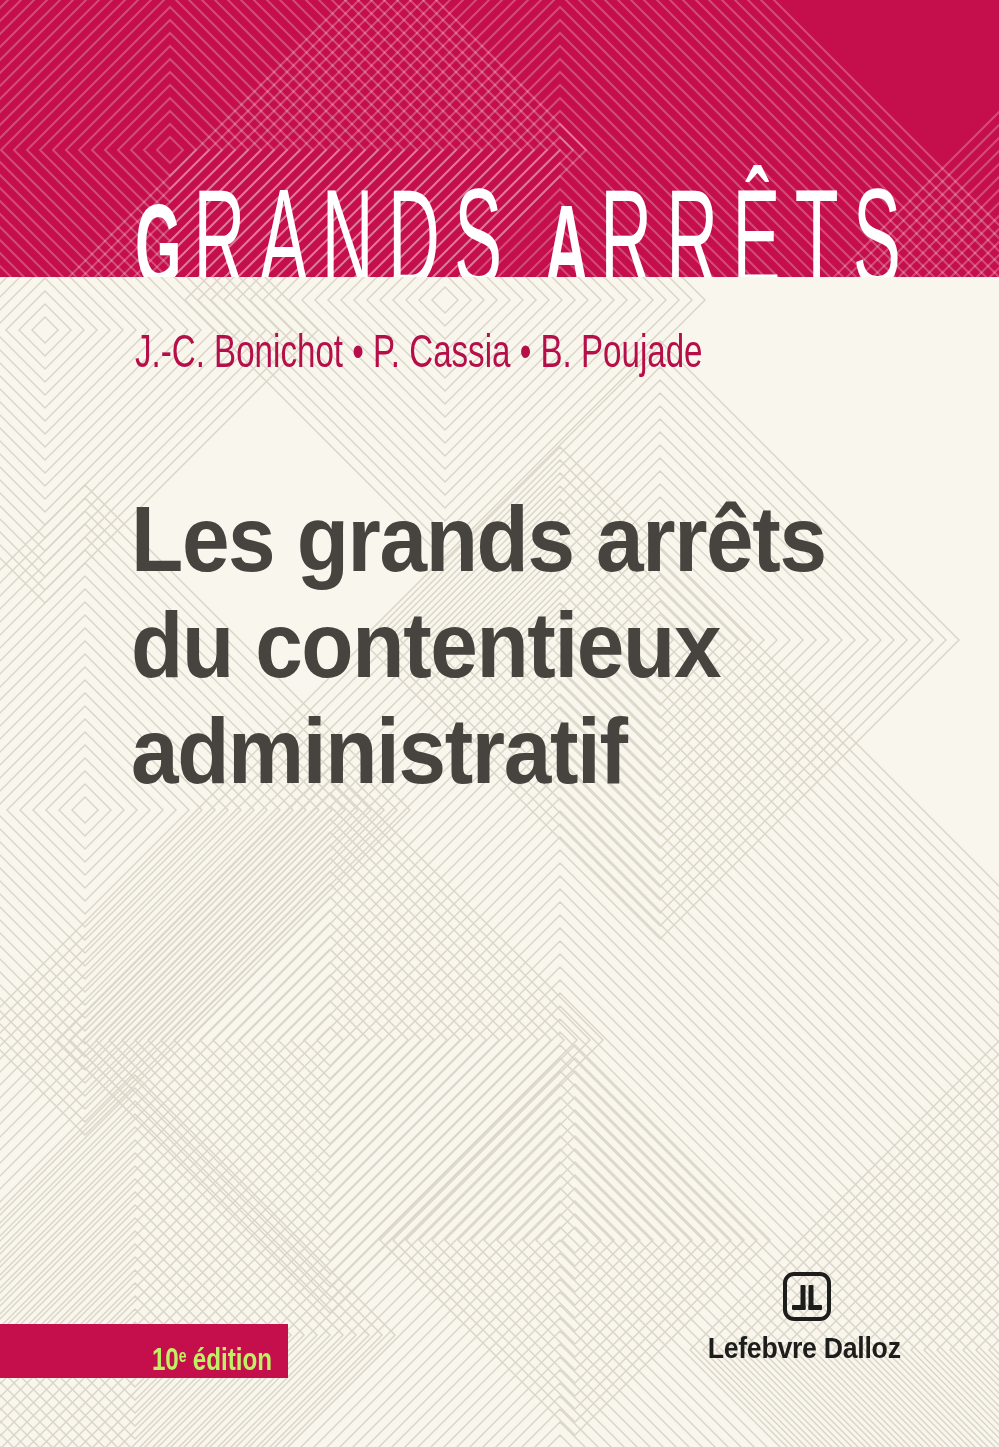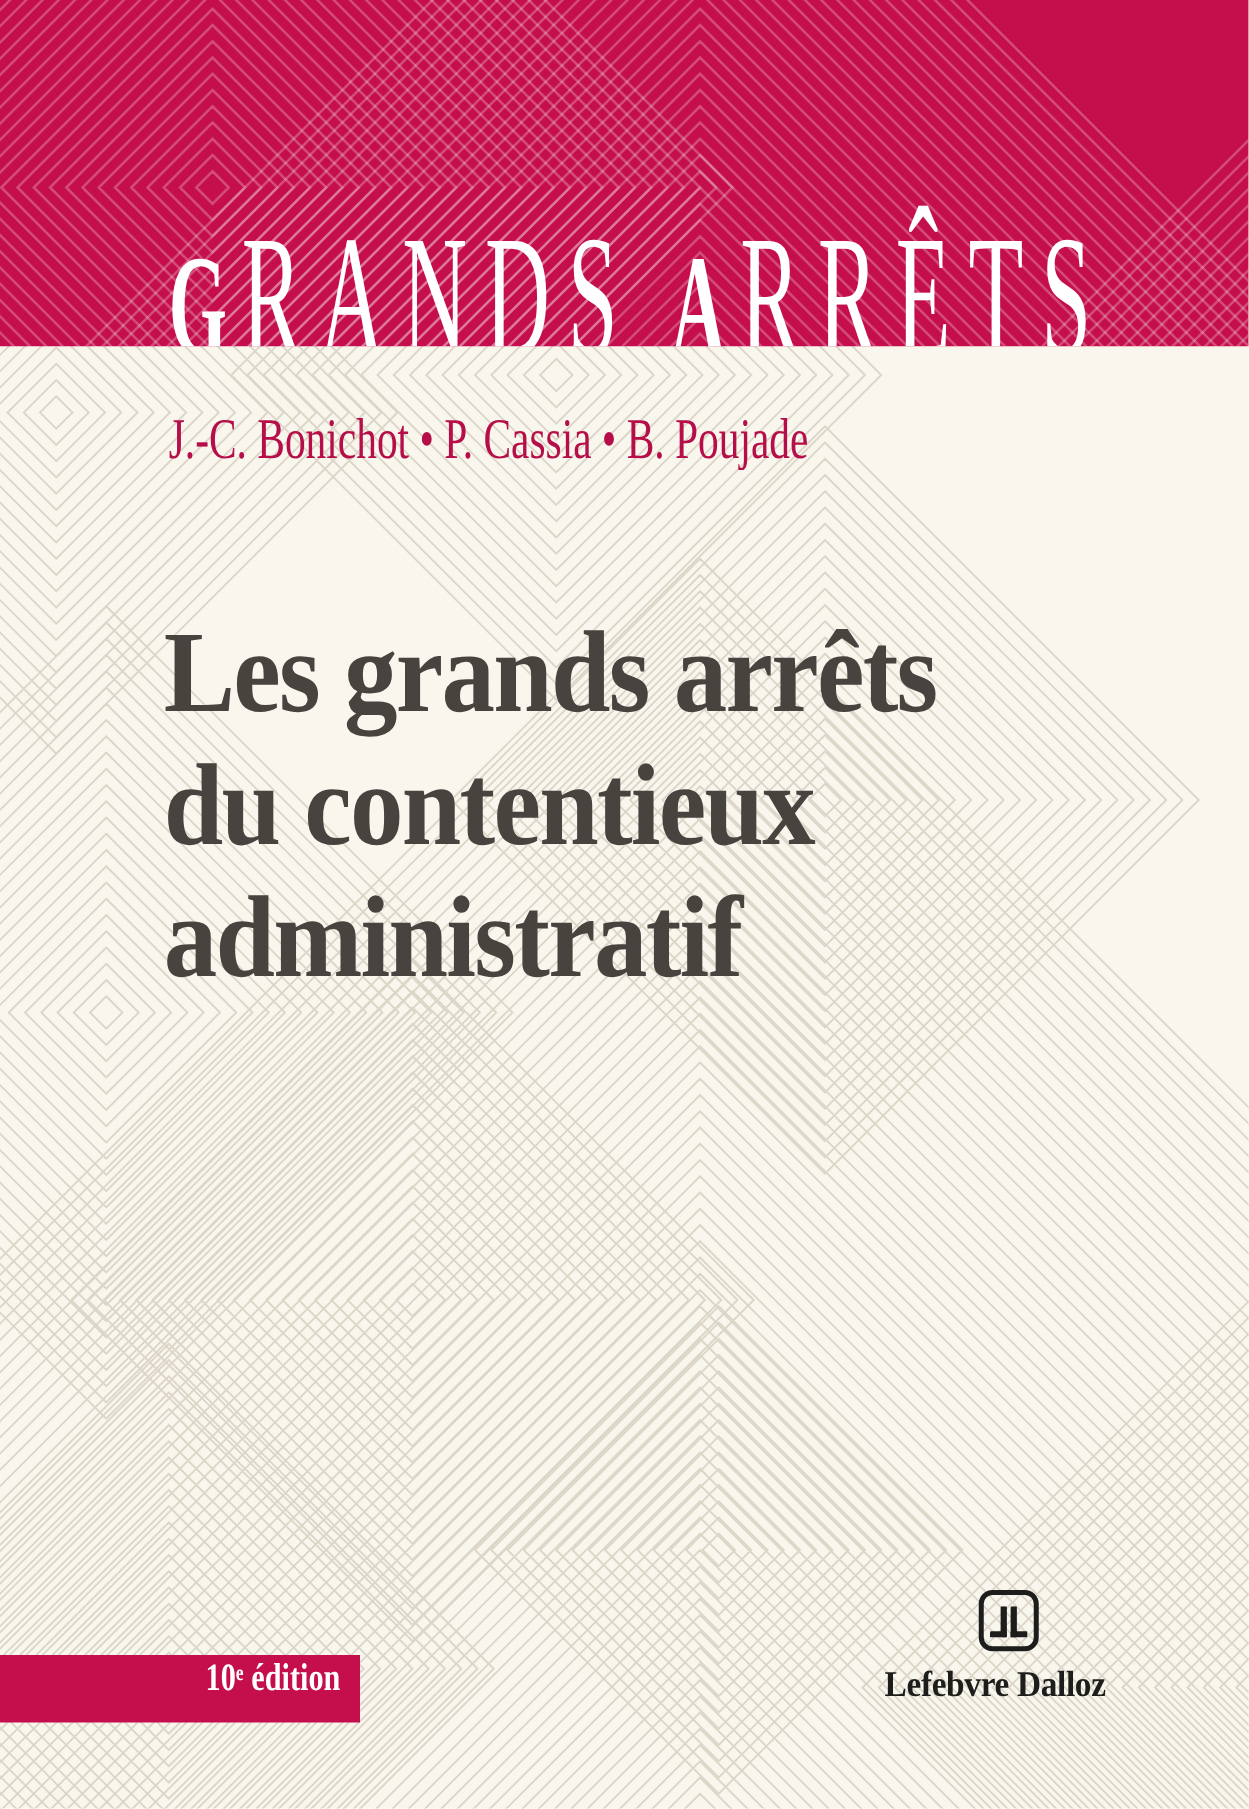--- a/index.html
+++ b/index.html
@@ -1,21 +1,21 @@
 <!DOCTYPE html>
 <html style="--crimson: #c50f4d; --crimson-text: #b60e48; --title-ink: #474440; --cream: #f9f6ee; --ink: #1d1d1b; --pattern-line: #dcd6c8; --banner-line: rgba(255,255,255,0.25);"><head>
 <meta charset="utf-8">
 <style>
   html,body{margin:0;padding:0;}
   .cover{
     position:relative;
     width:999px;height:1447px;
     background:var(--cream,#f9f6ee);
     overflow:hidden;
-    font-family:Liberation Serif, serif;
+    font-family:Liberation Sans, sans-serif;
   }
   .bg-body{position:absolute;left:0;top:0;width:999px;height:1447px;z-index:0;}
 
   
   .banner{
     position:absolute;z-index:1;left:0;top:0;
     width:999px;height:277px;
     background:var(--crimson,#c50f4d);
     overflow:hidden;
   }
@@ -48,22 +48,22 @@
     transform:scaleX(0.92);transform-origin:left top;
     white-space:nowrap;
   }
   .title-line{display:block;}
 
   
   .edition-badge{
     position:absolute;z-index:2;left:0;top:1324px;
     width:288px;height:54px;
     background:var(--crimson,#c50f4d);
-    color:#ffffff;
-    display:flex;align-items:flex-start;justify-content:flex-end;
+    color:#bef264;
+    display:flex;align-items:flex-end;justify-content:flex-end;
   }
   .edition-inner{
     margin-right:16px;font-size:31px;font-weight:700;white-space:nowrap;
     transform:scaleX(0.78);transform-origin:right center;
   }
   .ord{font-size:0.58em;vertical-align:0.45em;}
   .ed-label{margin-left:8px;}
 
   
   .publisher{position:absolute;z-index:2;left:699px;top:1272px;width:216px;text-align:left;}

